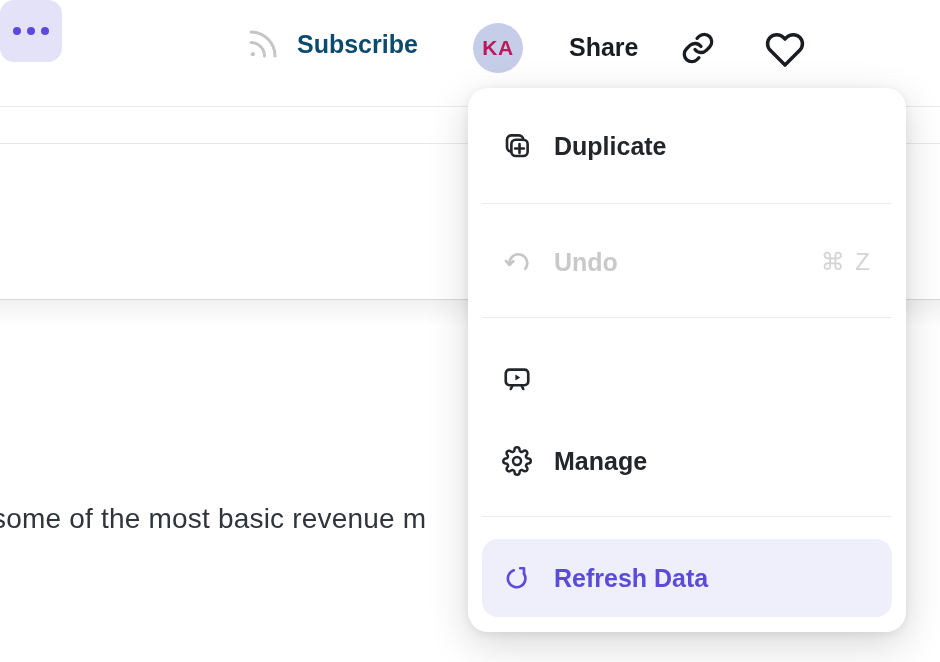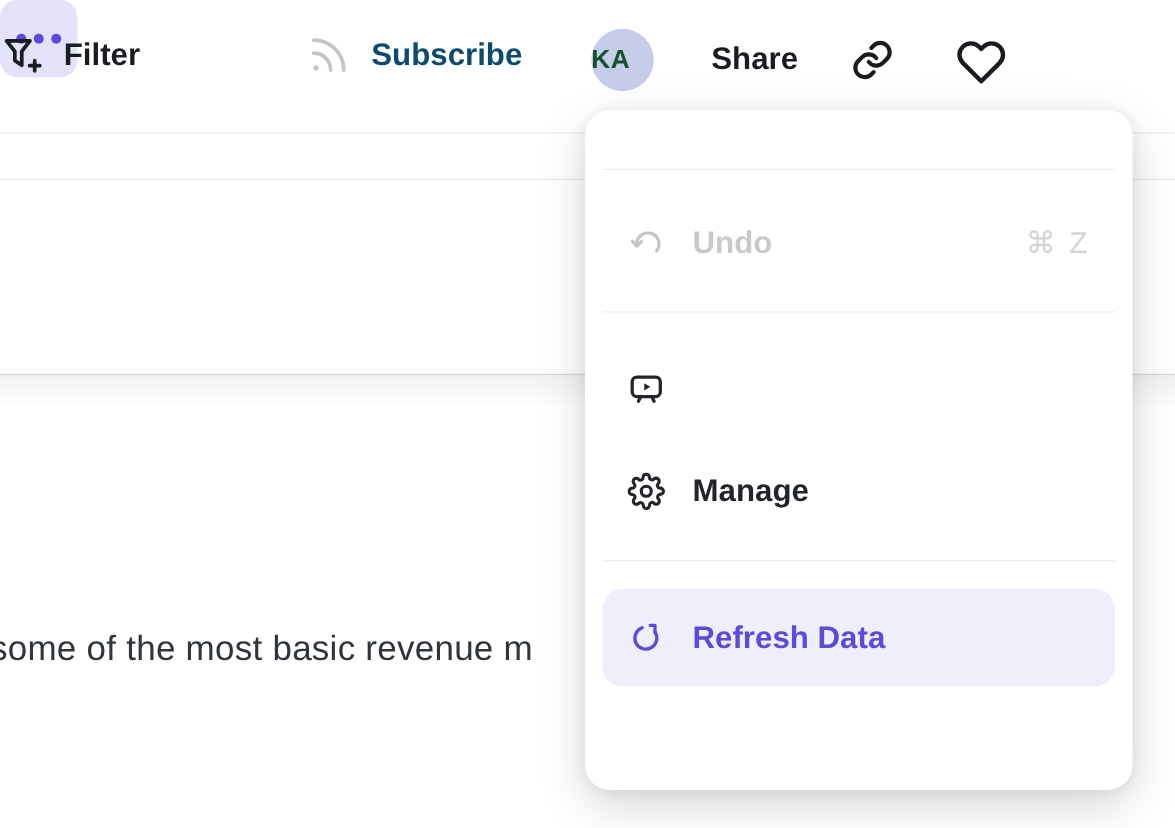--- a/index.html
+++ b/index.html
@@ -9,22 +9,22 @@
 
   
   .toolbar { position:absolute; top:0; left:0; width:940px; height:107px;
              background:#fff; border-bottom:1px solid #eaeaea; z-index:1; }
   .tb-item { position:absolute; display:flex; align-items:center;
              font-size:25px; font-weight:700; color:#191d22; cursor:pointer; }
   .tb-filter    { left:48;  top:26px; gap:15px; }
   .tb-subscribe { left:245px; top:26px; gap:16px; color:#0c4a6e; }
   .tb-share     { left:569px; top:33px; }
   .avatar { position:absolute; left:473px; top:23px; width:50px; height:50px;
-            border-radius:50%; background:var(--avatar_bg,#c6cde9); color:#14532d;
-            display:flex; align-items:center; justify-content:flex-start;
+            border-radius:50%; background:var(--avatar_bg,#c6cde9); color:#be185d;
+            display:flex; align-items:center; justify-content:center;
             font-size:21px; font-weight:700; letter-spacing:.5px; cursor:pointer; }
   .icon-btn { position:absolute; background:none; border:none; cursor:pointer;
               display:flex; align-items:center; justify-content:center; color:#191d22; }
   .btn-link  { left:676px; top:26px; width:44px; height:44px; }
   .btn-heart { left:761px; top:24px; width:48px; height:48px; }
   .btn-more  { left:843px; top:18px; width:62px; height:62px; border-radius:14px;
                background:var(--more_button_bg,#e4e2f8); border:none; cursor:pointer;
                display:flex; align-items:center; justify-content:center; gap:6px; }
   .btn-more .dot { width:8px; height:8px; border-radius:50%;
                    background:var(--accent,#5b4bdb); }
@@ -67,29 +67,20 @@
 <div class="page">
 
   <div class="rule-2"></div>
   <div class="card-bottom"></div>
   <div class="card-shadow"></div>
 
   <div class="paragraph">some of the most basic revenue m</div>
 
   <div class="toolbar">
 
-    <div class="tb-item tb-filter">
-      <span>
-        <svg width="36" height="36" viewBox="0 0 24 24" fill="none" stroke="#191d22" stroke-width="2" stroke-linecap="round" stroke-linejoin="round">
-          <path d="M3.5 4.5h12.5l-4.4 5.6v7.4l-3.7-2.6v-4.8L3.5 4.5z"></path>
-          <path d="M18.5 15v5.4 M15.8 17.7h5.4"></path>
-        </svg>
-      </span>
-      <span>Filter</span>
-    </div>
 
     <div class="tb-item tb-subscribe">
       <span>
         <svg width="36" height="36" viewBox="0 0 24 24" fill="none" stroke="#c5c5c5" stroke-width="2" stroke-linecap="round" stroke-linejoin="round">
           <path d="M4 11a9 9 0 0 1 9 9"></path>
           <path d="M4 4a16 16 0 0 1 16 16"></path>
           <circle cx="5.2" cy="18.8" r="1.4" fill="#c5c5c5" stroke="none"></circle>
         </svg>
       </span>
       <span>Subscribe</span>
@@ -124,20 +115,30 @@
       <span style="display:flex; gap:6px;">
         <span class="dot"></span>
           <span class="dot"></span>
           <span class="dot"></span>
       </span>
     </button>
   </div>
 
   <div class="menu">
 
+    <div class="mi mi-duplicate">
+      <span class="mi-icon">
+        <svg width="30" height="30" viewBox="0 0 24 24" fill="none" stroke="#22262b" stroke-width="2.1" stroke-linecap="round" stroke-linejoin="round">
+          <rect x="4" y="3.5" width="13" height="13" rx="3.5"></rect>
+          <rect x="7.5" y="7" width="13" height="13" rx="3.5" fill="#fff"></rect>
+          <path d="M14 10.5v7 M10.5 14h7"></path>
+        </svg>
+      </span>
+      <span>Duplicate</span>
+    </div>
 
     <div class="divider div-1"></div>
 
     <div class="mi mi-undo">
       <span class="mi-icon">
         <svg width="30" height="30" viewBox="0 0 24 24" fill="none" stroke="currentColor" stroke-width="2.1" stroke-linecap="round" stroke-linejoin="round">
           <polyline points="3.2 11.2 5.9 14.4 8.9 11.4"></polyline>
           <path d="M6 13.6 A 7.1 7.1 0 1 1 18.6 17.4"></path>
         </svg>
       </span>

